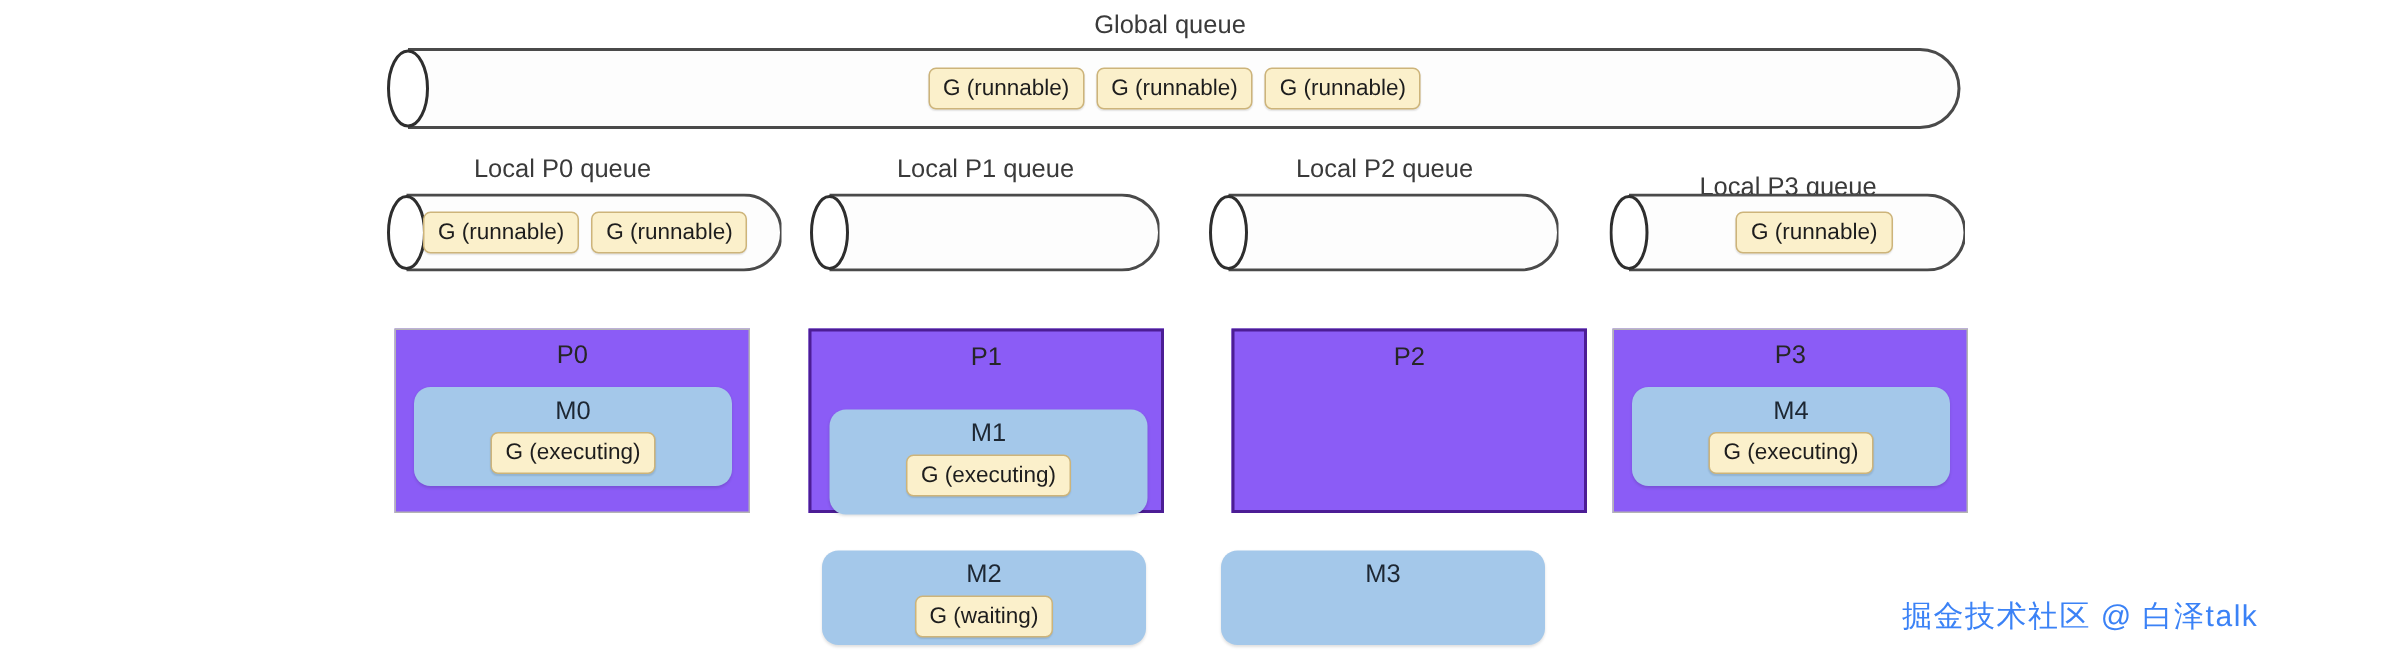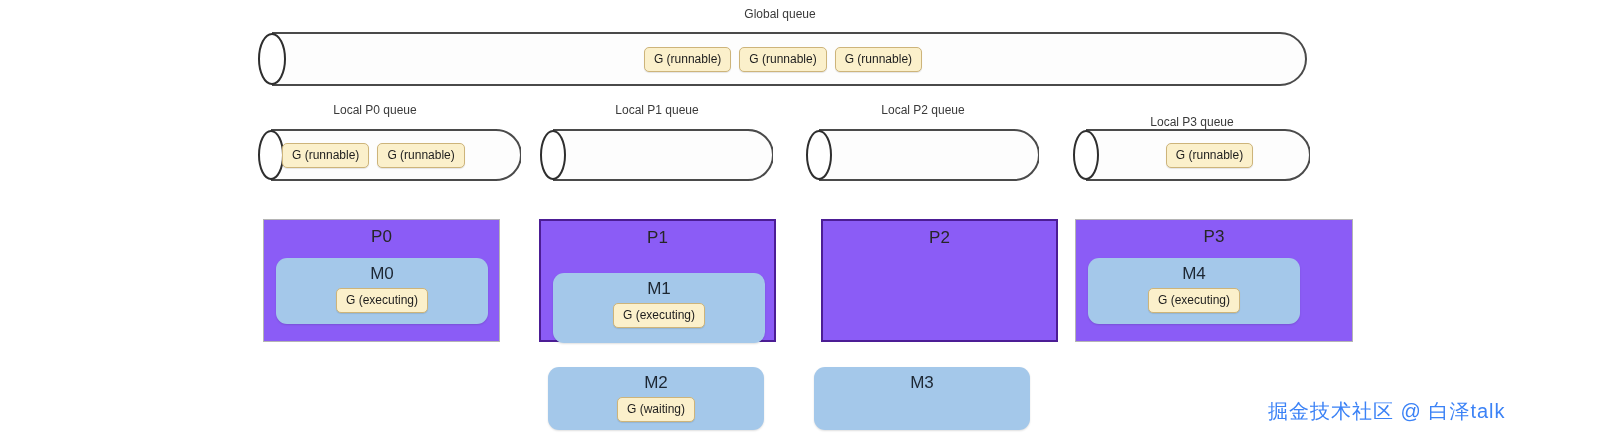--- a/index.html
+++ b/index.html
@@ -15,21 +15,21 @@
     position: relative;
     width: 1600px;
     height: 444px;
     background: #ffffff;
     overflow: hidden;
   }
 
   
   .caption {
     position: absolute;
-    font-size: 12px;
+    font-size: 17px;
     color: #3a3a3a;
     text-align: center;
     white-space: nowrap;
     line-height: 1;
   }
 
   
   .cyl {
     position: absolute;
   }
@@ -52,21 +52,21 @@
     justify-content: center;
     gap: 8px;
   }
 
   
   .gtag {
     display: inline-block;
     background: #fbf0cb;
     border: 1px solid #cdb47a;
     border-radius: 5px;
-    font-size: 12px;
+    font-size: 15px;
     color: #1d1d1d;
     padding: 5px 9px 6px 9px;
     line-height: 1;
     white-space: nowrap;
     box-shadow: 0 1px 1px rgba(0,0,0,0.10);
   }
 
   
   .pbox {
     position: absolute;
@@ -201,21 +201,21 @@
       <div class="mg">
         <span class="gtag">G (executing)</span>
       </div>
     </div>
   </div>
 
   <div class="pbox dark" style="left:821px; top:219px; width:237px; height:123px;">
     <div class="plabel">P2</div>
   </div>
 
-  <div class="pbox light" style="left:1075px; top:219px; width:278px; height:123px;">
+  <div class="pbox light" style="left:1075px; top:219px; width:237px; height:123px;">
     <div class="plabel">P3</div>
     <div class="mbox" style="left:12px; top:38px; width:212px; height:66px;">
       <div class="mlabel">M4</div>
       <div class="mg">
         <span class="gtag">G (executing)</span>
       </div>
     </div>
   </div>
 
   <div class="mbox" style="left:548px; top:367px; width:216px; height:63px;">

